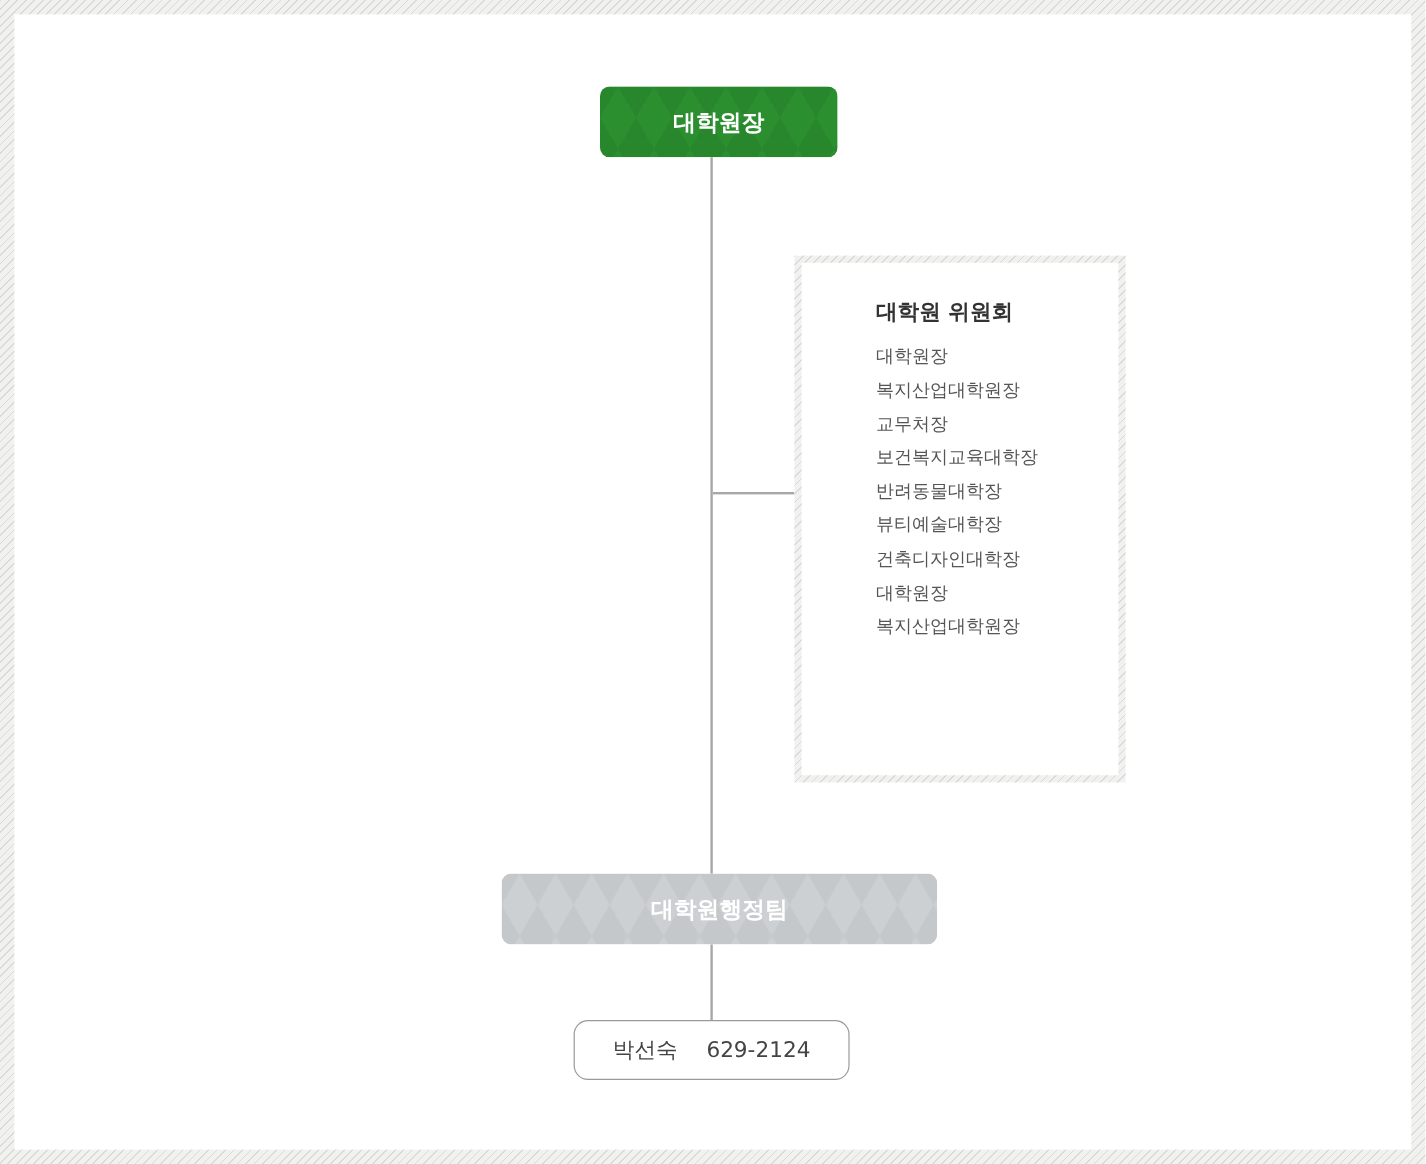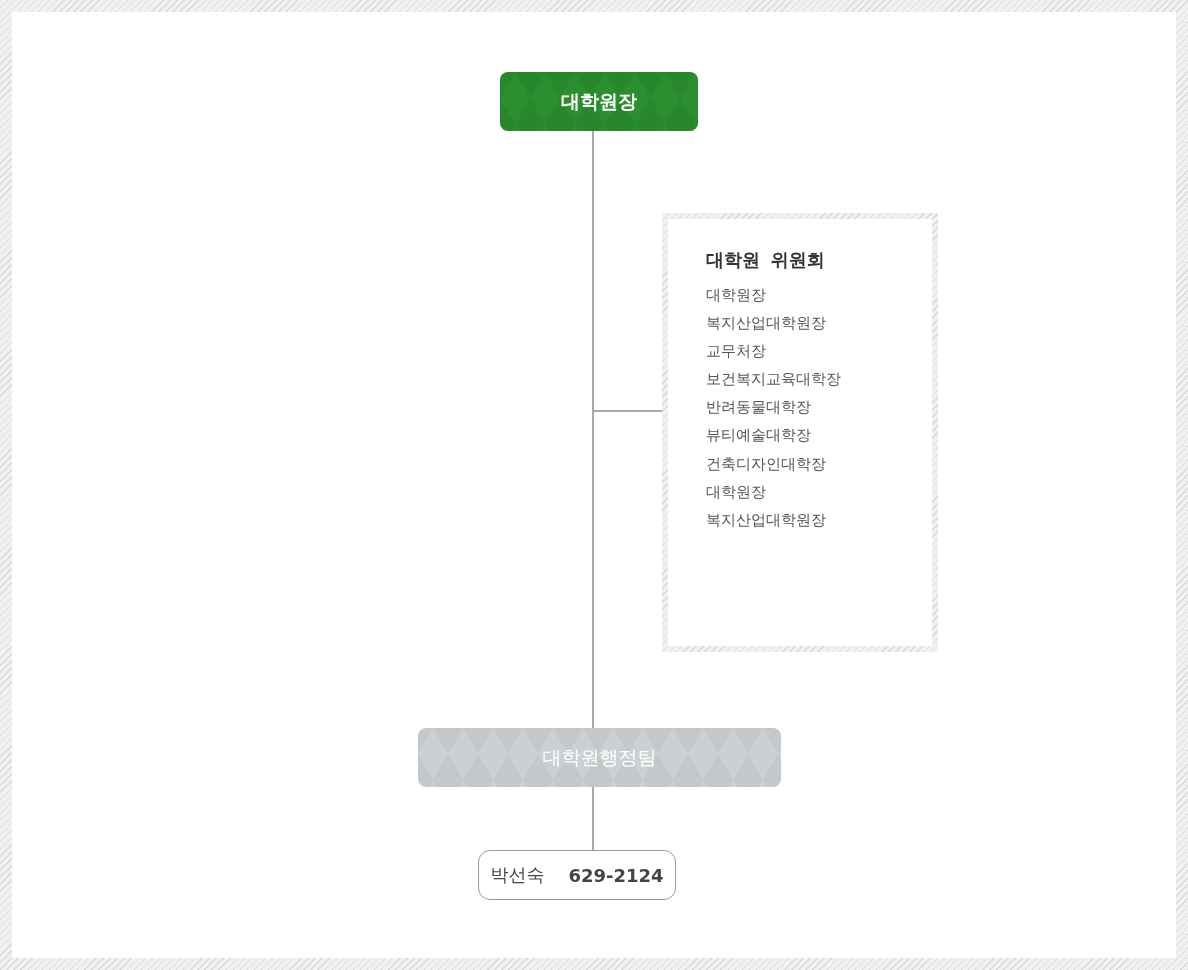--- a/index.html
+++ b/index.html
@@ -19,42 +19,42 @@
       background-color: #2b8f2f;
       background-image:
         linear-gradient(60deg, rgba(0,0,0,0.06) 25%, transparent 25%, transparent 75%, rgba(0,0,0,0.06) 75%),
         linear-gradient(-60deg, rgba(0,0,0,0.06) 25%, transparent 25%, transparent 75%, rgba(0,0,0,0.06) 75%);
       background-size: 30px 52px;
     }
     .committee {
       position: absolute; left: 662px; top: 213px; width: 276px; height: 439px; padding: 6px;
     }
     .committee-inner {
-      width: 100%; height: 100%; background: #fff; padding: 30px 0 0 38px; font-family: Liberation Mono, monospace;
+      width: 100%; height: 100%; background: #fff; padding: 30px 0 0 62px;
     }
     .committee-title { font-size: 18px; font-weight: bold; color: #333; line-height: 24px; margin-bottom: 10px; }
     .committee-list { list-style: none; }
     .committee-list li { font-size: 15px; color: #555; line-height: 28.1px; }
     .node-team {
       position: absolute; left: 418px; top: 728px; width: 363px; height: 59px;
-      border-radius: 8px; color: #fff; font-weight: normal; font-size: 19px;
+      border-radius: 8px; color: #fff; font-weight: bold; font-size: 19px;
       display: flex; align-items: center; justify-content: center;
       background-color: #cdd0d2;
       background-image:
         linear-gradient(60deg, rgba(0,0,0,0.04) 25%, transparent 25%, transparent 75%, rgba(0,0,0,0.04) 75%),
         linear-gradient(-60deg, rgba(0,0,0,0.04) 25%, transparent 25%, transparent 75%, rgba(0,0,0,0.04) 75%);
       background-size: 30px 52px;
     }
     .node-person {
-      position: absolute; left: 478px; top: 850px; width: 198px; height: 50px;
+      position: absolute; left: 478px; top: 850px; width: 230px; height: 50px;
       border: 1px solid #9a9a9a; border-radius: 12px; background: #fff;
       display: flex; align-items: center; justify-content: center;
       font-size: 18px; color: #444;
     }
-    .node-person .phone { margin-left: 24px; font-weight: bold; }
+    .node-person .phone { margin-left: 24px; }
   </style>
 </head>
 <body>
 
 <div class="frame hatch"></div>
 <div class="inner"></div>
 
 <div class="line" style="left:592px; top:131px; width:2px; height:597px;"></div>
 <div class="line" style="left:594px; top:410px; width:68px; height:2px;"></div>
 <div class="line" style="left:592px; top:787px; width:2px; height:63px;"></div>

